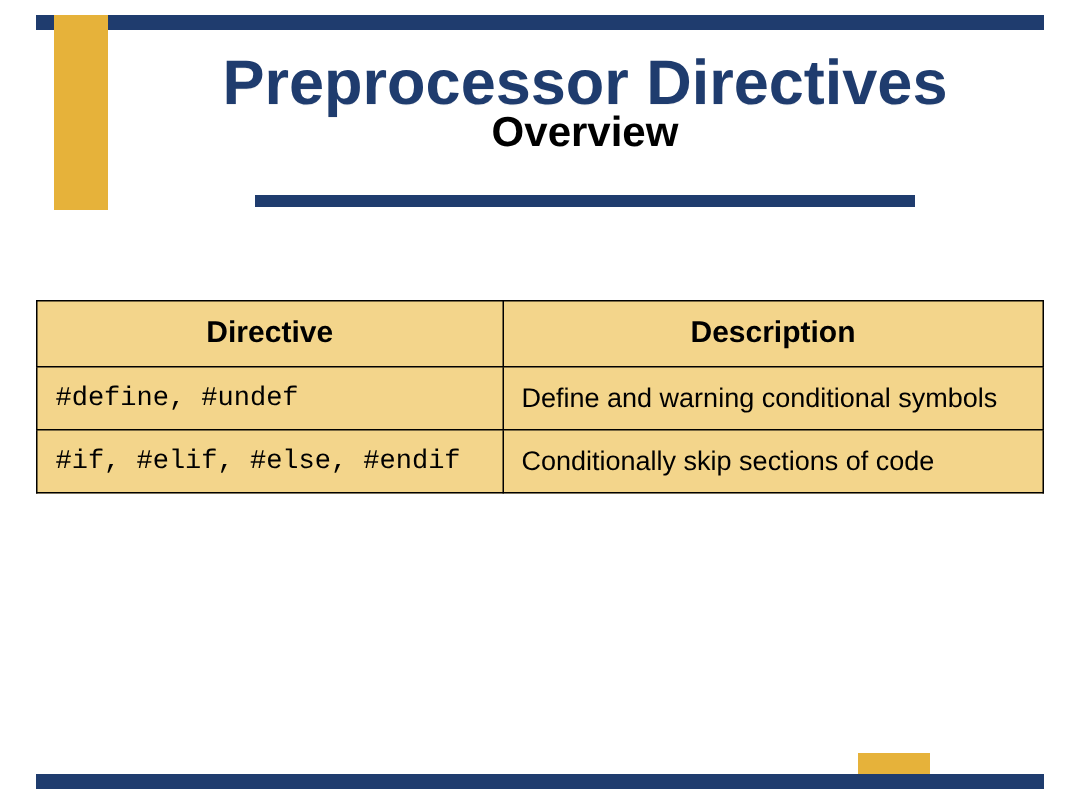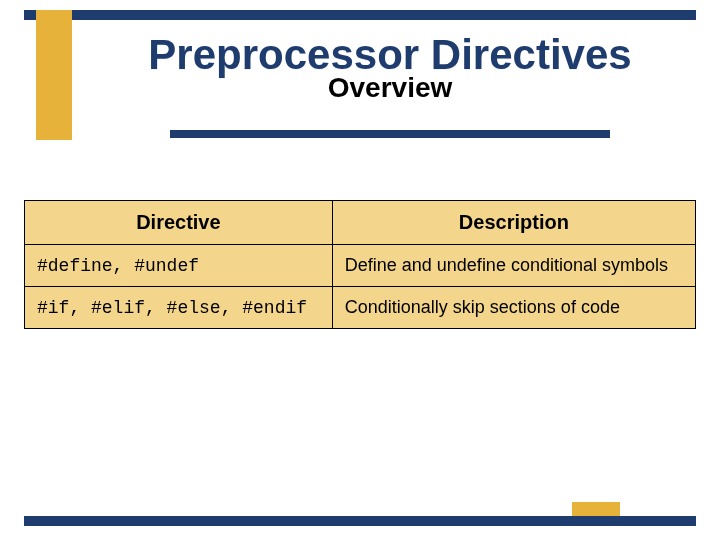--- a/index.html
+++ b/index.html
@@ -117,21 +117,21 @@
     <table>
       <thead>
         <tr>
           <th>Directive</th>
           <th>Description</th>
         </tr>
       </thead>
       <tbody>
         <tr>
           <td class="dir">#define, #undef</td>
-          <td>Define and undefine conditional symbols</td>
+          <td>Define and warning conditional symbols</td>
         </tr>
         <tr>
           <td class="dir">#if, #elif, #else, #endif</td>
           <td>Conditionally skip sections of code</td>
         </tr>
       </tbody>
     </table>
   </div>
 
   <div class="bottom-accent"></div>

